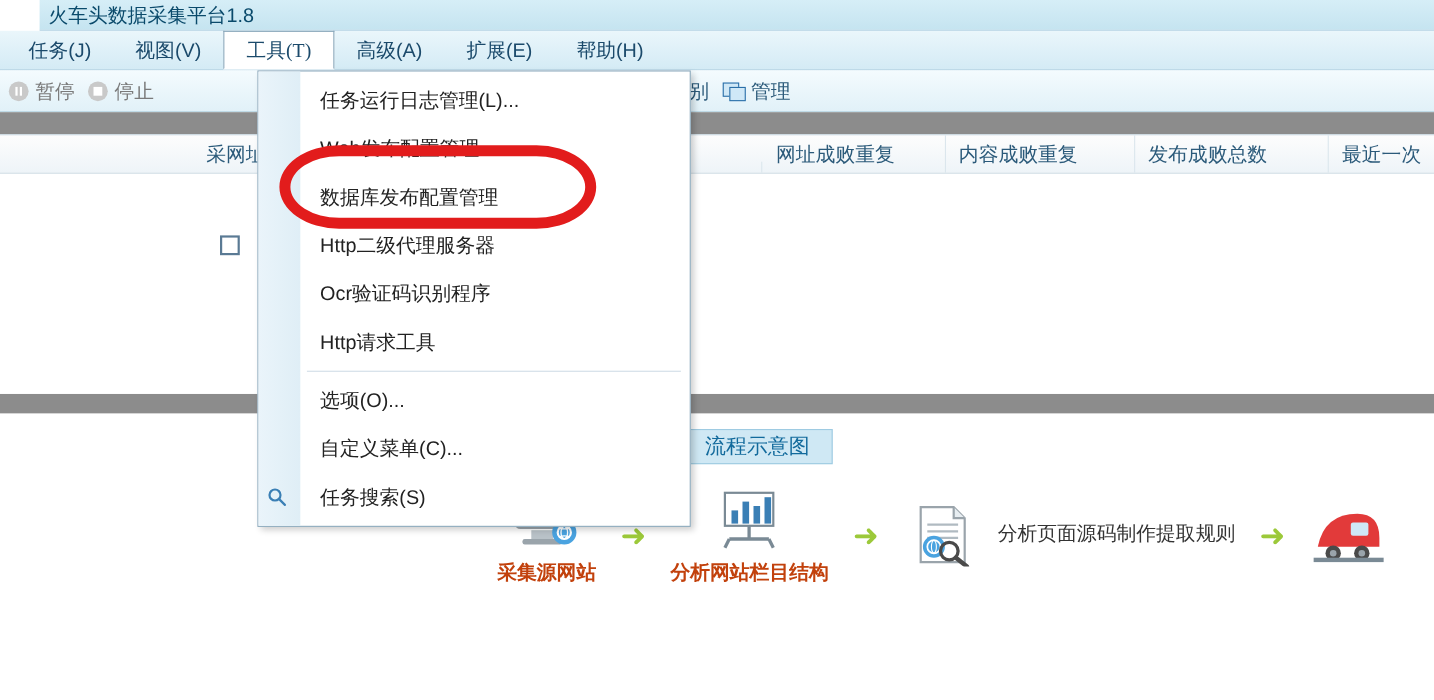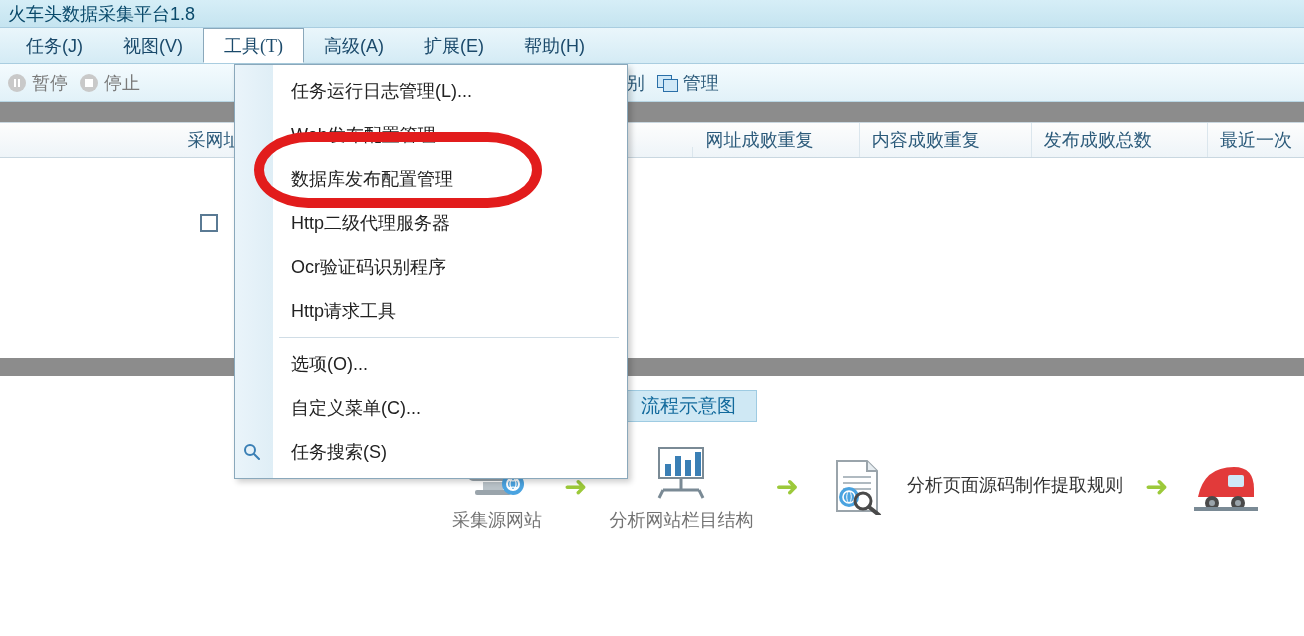--- a/index.html
+++ b/index.html
@@ -14,20 +14,21 @@
 }
 .title-bar {
   background: linear-gradient(to bottom, #d6eef7, #c5e4f0);
   height: 28px;
   padding: 2px 8px;
   font-size: 18px;
   color: #0a4a6b;
   display: flex;
   align-items: center;
   border-bottom: 1px solid #a9cde0;
+  margin-left: 36px;
 }
 .menu-bar {
   background: linear-gradient(to bottom, #eaf6fb, #d4ebf5);
   height: 36px;
   display: flex;
   align-items: stretch;
   padding: 0 6px;
   border-bottom: 1px solid #a9cde0;
 }
 .menu-item {
@@ -157,22 +158,23 @@
   flex-direction: column;
   align-items: center;
   gap: 6px;
 }
 .flow-icon {
   width: 72px; height: 62px;
   display: flex; align-items: center; justify-content: center;
 }
 .flow-label {
   font-size: 18px;
-  color: #737373;
+  color: #c2410c;
   white-space: nowrap;
+  font-weight: bold;
 }
 .flow-labels-pair {
   display: flex; flex-direction: row; align-items: center;
   font-size: 18px; color: #333; line-height: 1.4;
 }
 .arrow {
   color: #9cc93a;
   font-size: 28px;
 }
 

